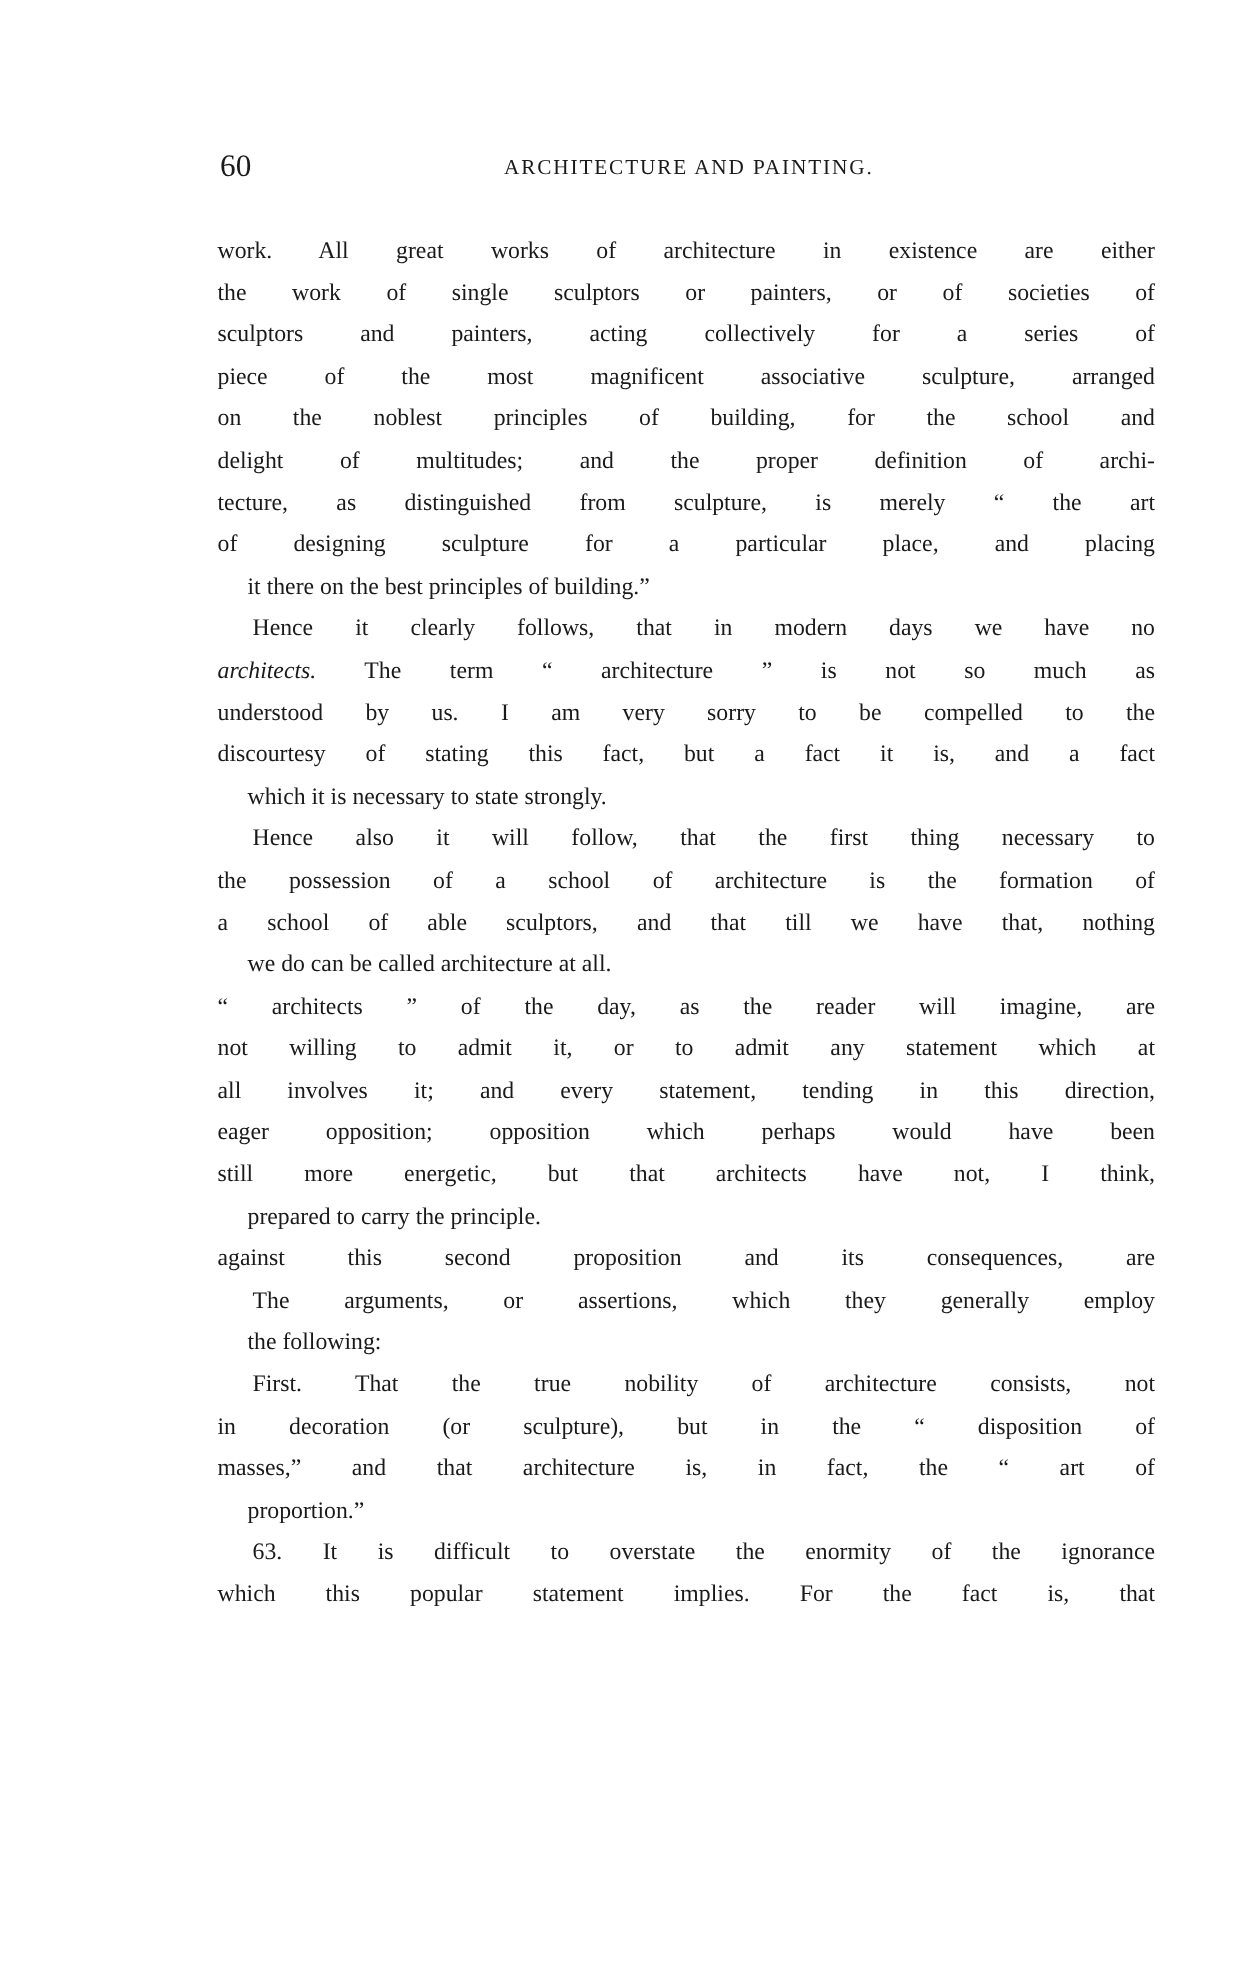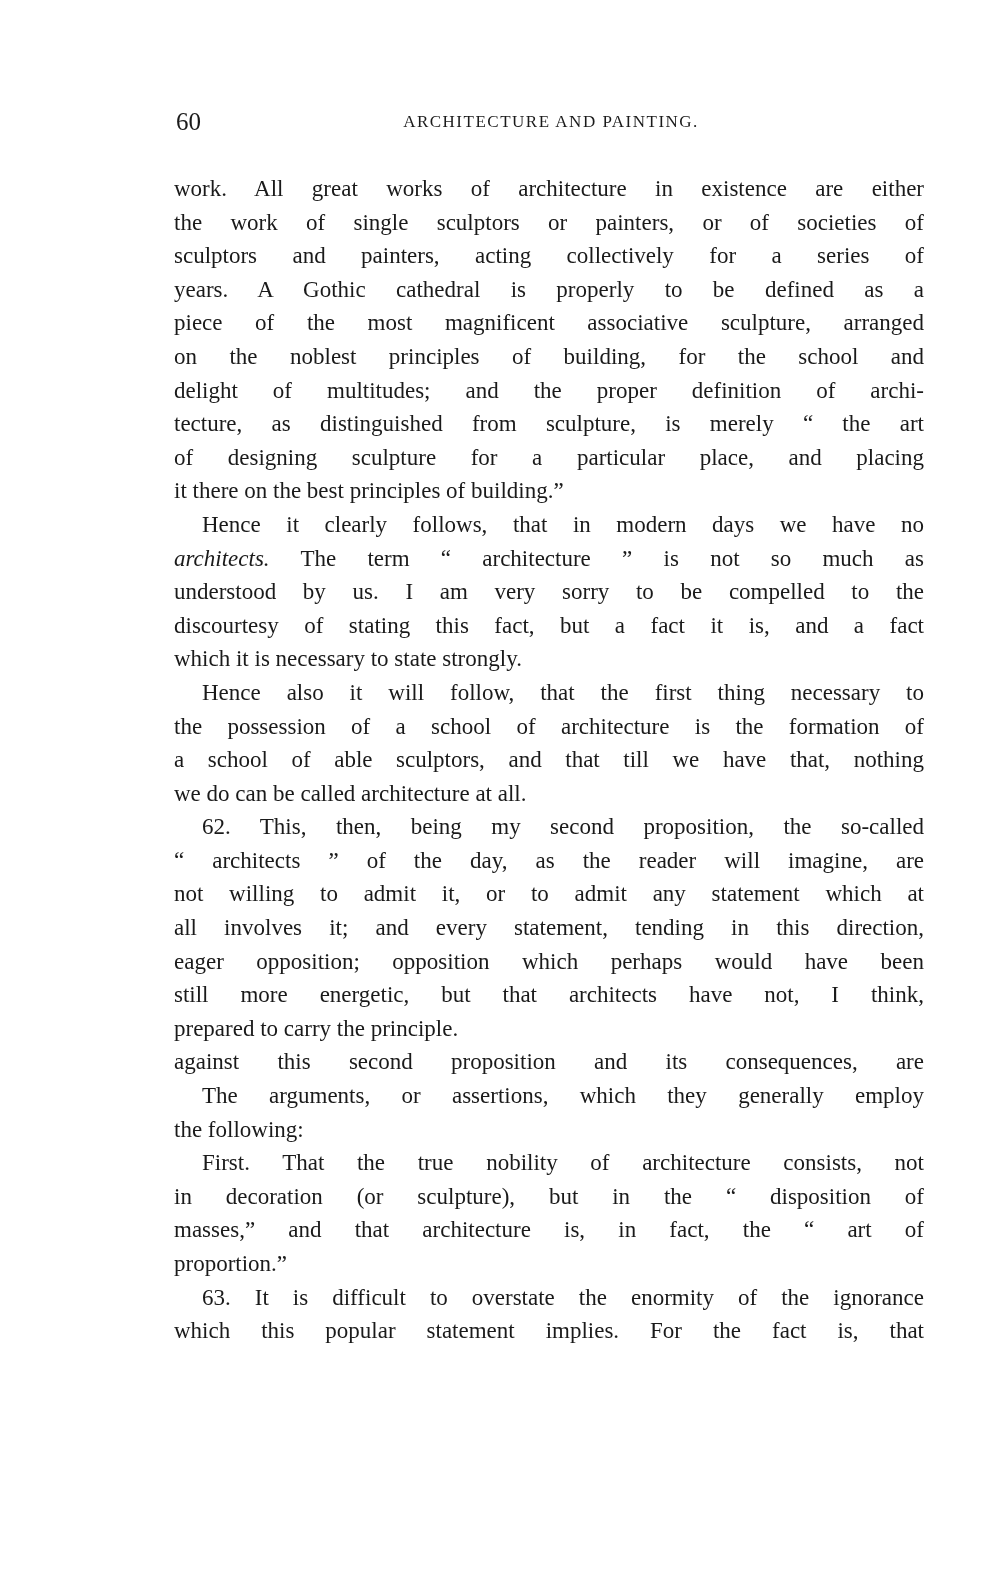--- a/index.html
+++ b/index.html
@@ -1,55 +1,53 @@
 <!DOCTYPE html>
 <html><head>
 <meta charset="utf-8">
 <style>
   html, body { margin: 0; padding: 0; background: #ffffff; }
   body { width: 1000px; height: 1590px; position: relative; overflow: hidden; font-family: "Liberation Serif", "DejaVu Serif", serif; color: #1a1a1a; }
-  .page { position: absolute; left: 0; top: 0; width: 1000px; height: 1366px; }
+  .page { position: absolute; left: 0; top: 12px; width: 1000px; height: 1366px; }
   .header { position: absolute; top: 108px; left: 176px; width: 750px; height: 30px; }
   .page-number { position: absolute; left: 0; top: 0; font-size: 25px; }
   .running-title { position: absolute; left: 0; right: 0; top: 4px; text-align: center; font-size: 17px; letter-spacing: 1.5px; text-transform: uppercase; }
   .body { position: absolute; top: 172px; left: 174px; width: 750px; }
-  .line { display: block; height: 33.6px; line-height: 33.6px; font-size: 23px; text-align: justify; text-align-last: justify; white-space: nowrap; }
-  .line.last { text-align-last: left; }
+  .line { display: block; height: 33.6px; line-height: 33.6px; font-size: 19px; text-align: justify; text-align-last: justify; white-space: nowrap; }
+  .line.last { text-align-last: left; margin-left: 24px; }
   .line.indent { padding-left: 28px; }
   em { font-style: italic; }
 </style>
 </head>
 <body>
 
 <div class="page">
   <div class="header">
     <span class="page-number">60</span>
     <div class="running-title">ARCHITECTURE AND PAINTING.</div>
   </div>
   <div class="body" id="body-text">
       <div class="line">work.  All great works of architecture in existence are either</div>
       <div class="line">the work of single sculptors or painters, or of societies of</div>
       <div class="line">sculptors and painters, acting collectively for a series of</div>
-      <div class="line">years.  A Gothic cathedral is properly to be defined as a</div>
       <div class="line">piece of the most magnificent associative sculpture, arranged</div>
       <div class="line">on the noblest principles of building, for the school and</div>
       <div class="line">delight of multitudes; and the proper definition of archi-</div>
       <div class="line">tecture, as distinguished from sculpture, is merely “ the art</div>
       <div class="line">of designing sculpture for a particular place, and placing</div>
       <div class="line last">it there on the best principles of building.”</div>
       <div class="line indent">Hence it clearly follows, that in modern days we have no</div>
       <div class="line"><em>architects.</em>  The term “ architecture ” is not so much as</div>
       <div class="line">understood by us.  I am very sorry to be compelled to the</div>
       <div class="line">discourtesy of stating this fact, but a fact it is, and a fact</div>
       <div class="line last">which it is necessary to state strongly.</div>
       <div class="line indent">Hence also it will follow, that the first thing necessary to</div>
       <div class="line">the possession of a school of architecture is the formation of</div>
       <div class="line">a school of able sculptors, and that till we have that, nothing</div>
       <div class="line last">we do can be called architecture at all.</div>
-      <div class="line indent">62. This, then, being my second proposition, the so-called</div>
       <div class="line">“ architects ” of the day, as the reader will imagine, are</div>
       <div class="line">not willing to admit it, or to admit any statement which at</div>
       <div class="line">all involves it; and every statement, tending in this direction,</div>
       <div class="line">eager opposition; opposition which perhaps would have been</div>
       <div class="line">still more energetic, but that architects have not, I think,</div>
       <div class="line last">prepared to carry the principle.</div>
       <div class="line">against this second proposition and its consequences, are</div>
       <div class="line indent">The arguments, or assertions, which they generally employ</div>
       <div class="line last">the following:</div>
       <div class="line indent">First.  That the true nobility of architecture consists, not</div>

